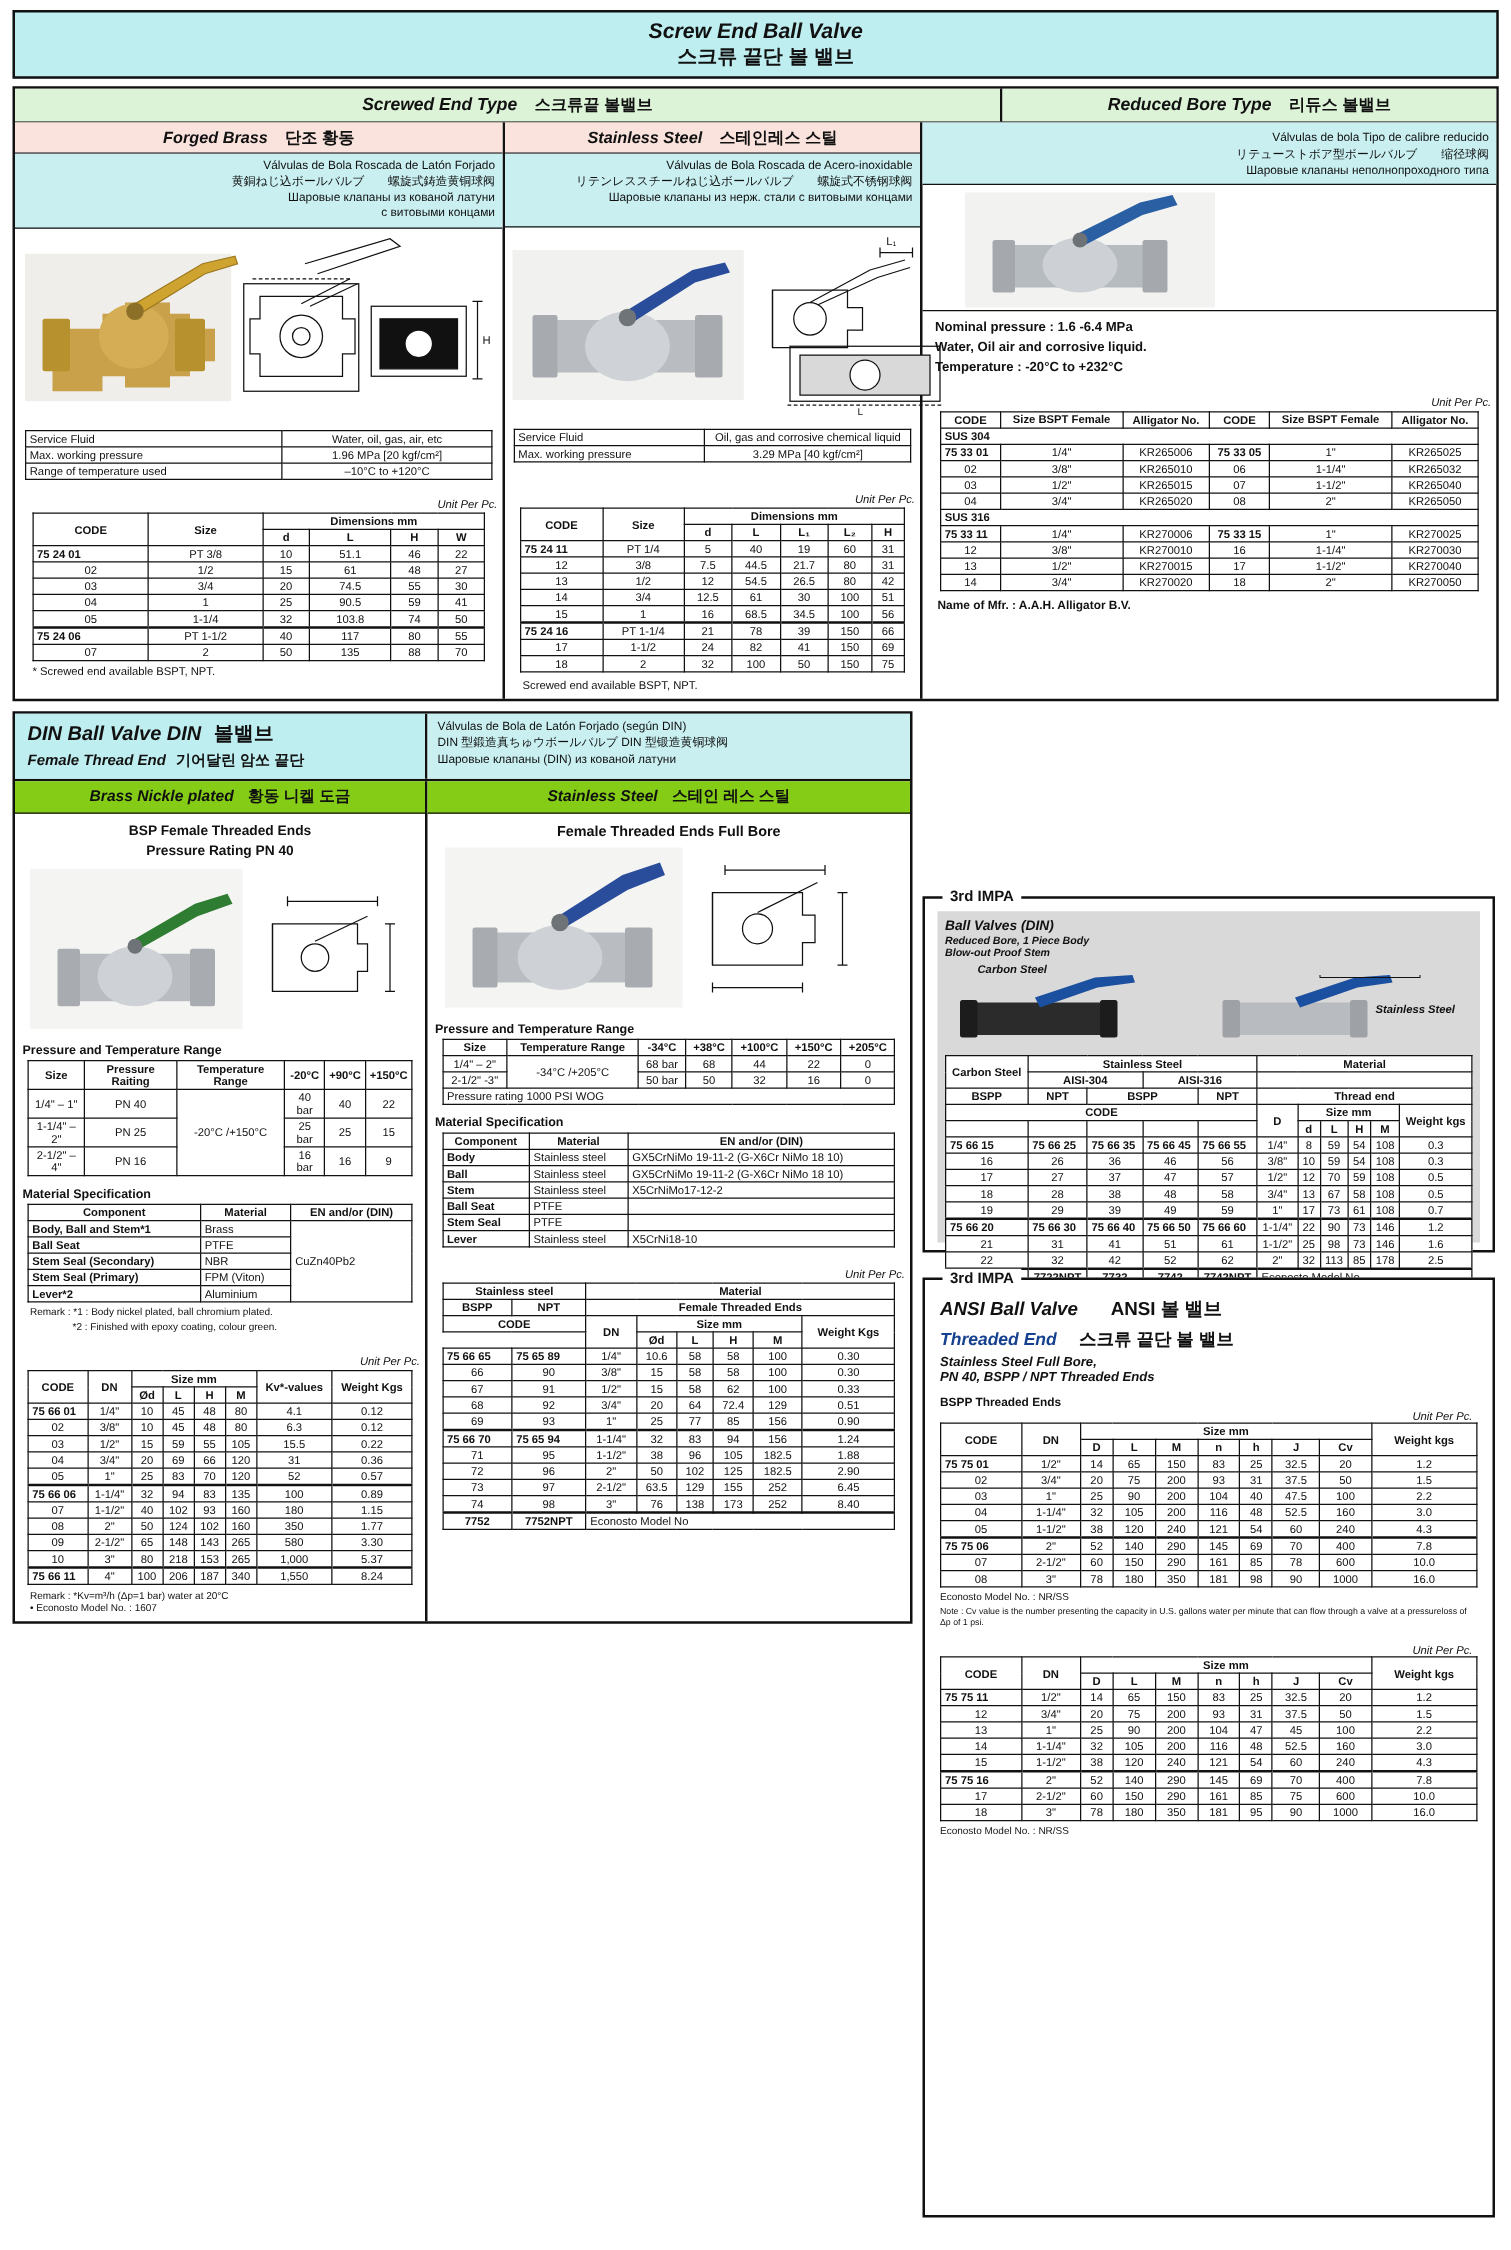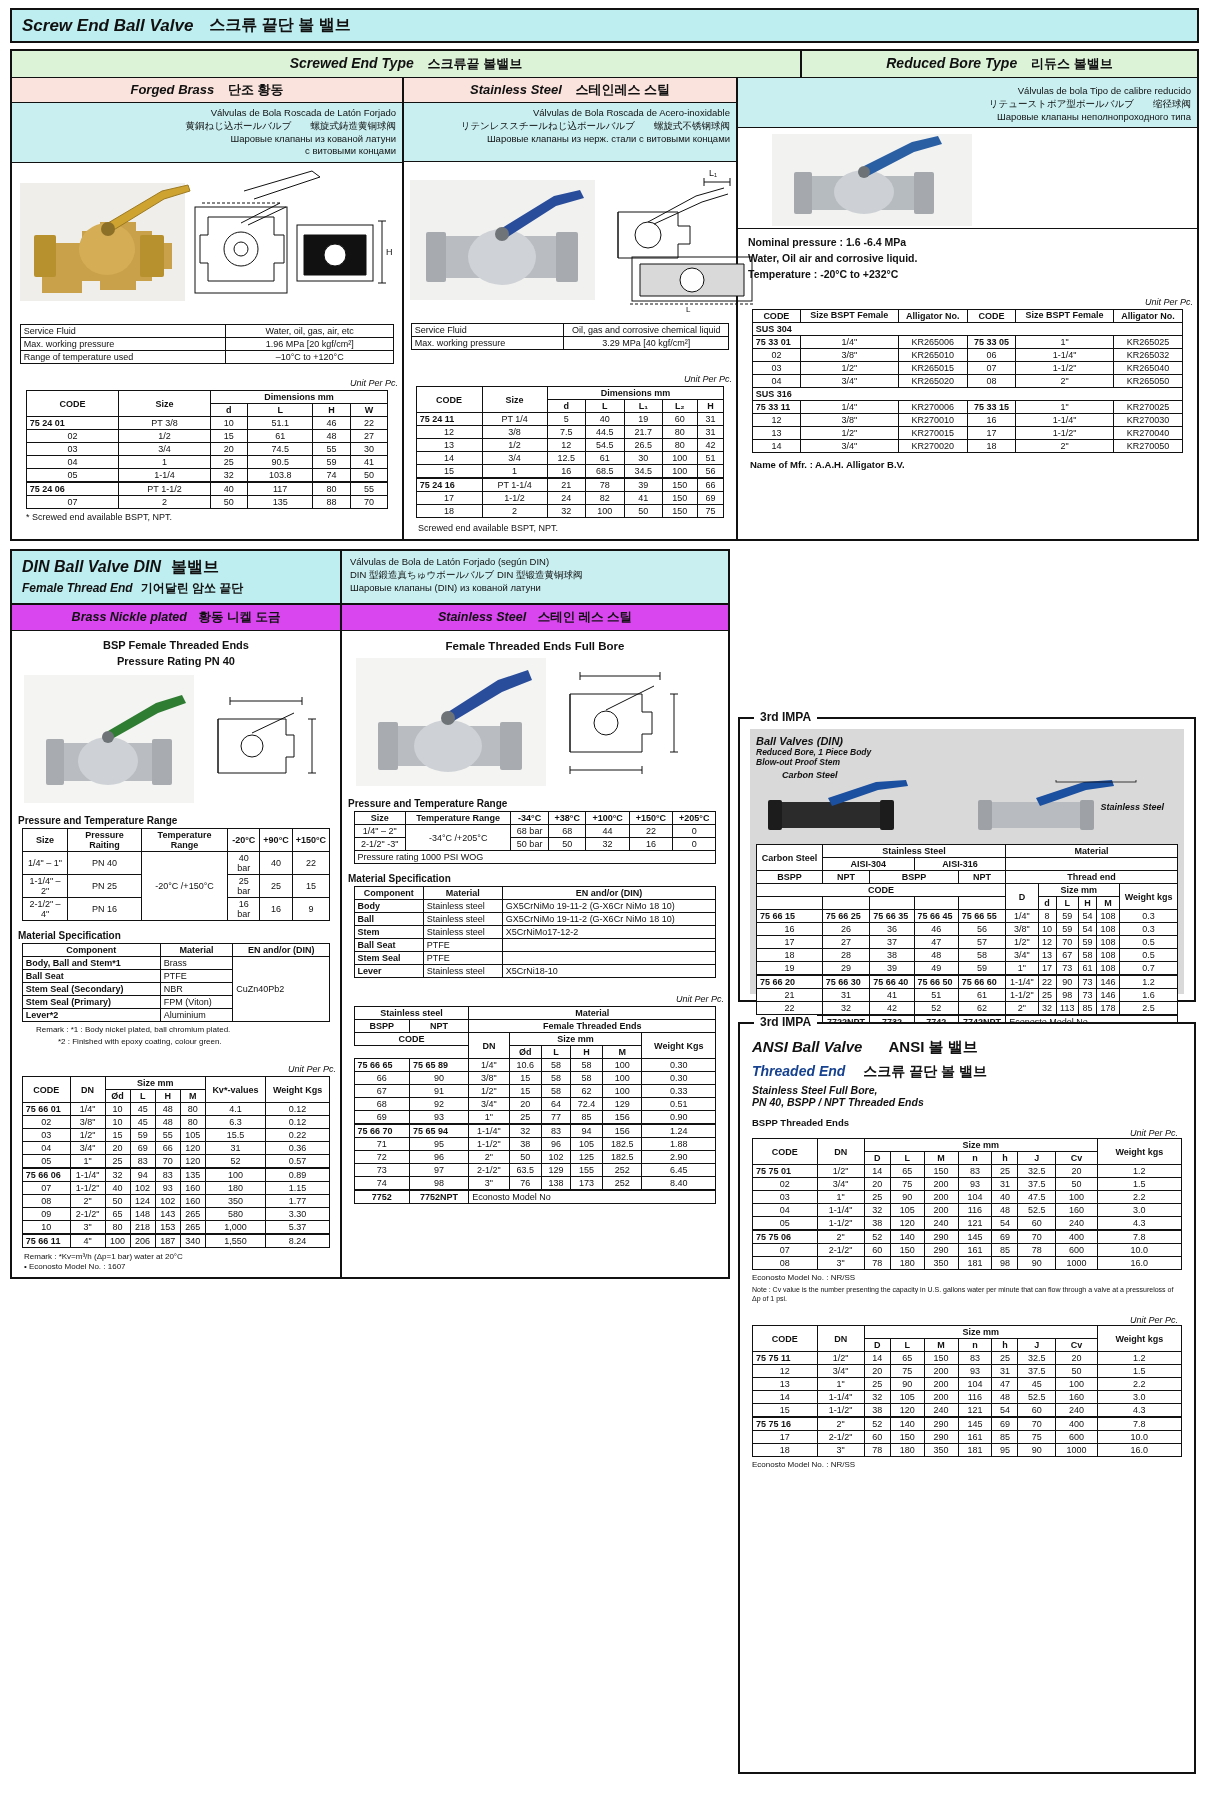--- a/index.html
+++ b/index.html
@@ -13,21 +13,21 @@
     position:relative;
   }
   .page { position:relative; width:1209px; height:1800px; padding:8px 10px; }
   .hdr-green { background:#ddf3d8; }
 
   .title-bar {
     display:flex; align-items:center;
     border:2px solid #111;
     background:#bfeef0;
     padding:5px 10px;
-    font-style:italic; font-weight:bold; font-size:17px;
+    font-style:italic; font-weight:bold; font-size:17px;flex-direction:column;
   }
   .title-bar .kr { font-style:normal; margin-left:16px; font-weight:bold; font-size:16px;}
 
   table.grid { border-collapse:collapse; }
   table.grid td, table.grid th { border:1px solid #111; padding:1px 3px; font-size:9px; }
   .center { text-align:center; }
   .bold { font-weight:bold; }
   .nb { border:none !important; }
 
   
@@ -56,21 +56,21 @@
   
   #sec2 { border:2px solid #111; margin-top:8px; }
   .din-head { display:flex; border-bottom:2px solid #111; }
   .din-head-l { width:330px; background:#bfeef0; padding:6px 10px; border-right:2px solid #111;}
   .din-head-l .l1 { font-style:italic; font-weight:bold; font-size:16px;}
   .din-head-l .l1 .kr { font-style:normal; margin-left:10px;}
   .din-head-l .l2 { font-style:italic; font-weight:bold; font-size:12px; margin-top:2px;}
   .din-head-l .l2 .kr { font-style:normal; margin-left:8px;}
   .din-head-r { flex:1; background:#c9eff1; padding:5px 8px; font-size:9.5px; line-height:1.35;}
 
-  .sub-band { text-align:center; font-weight:bold; font-style:italic; font-size:12.5px; padding:4px 0; background:#d946ef; border-bottom:1px solid #111;}
+  .sub-band { text-align:center; font-weight:bold; font-style:italic; font-size:12.5px; padding:4px 0; background:#84cc16; border-bottom:1px solid #111;}
   .sub-band .kr{ font-style:normal; margin-left:8px;}
 
   .mini-h { font-weight:bold; font-size:10px; margin:6px 0 2px 6px;}
 
   
   .impa { position:absolute; border:2px solid #111; background:#ffffff; }
   .impa-title { position:absolute; top:-9px; left:14px; background:#fff; padding:0 6px; font-weight:bold; font-size:12px;}
   .impa-inner { background:#d9d9d9; margin:10px; padding:6px; }
 
   .tiny td, .tiny th { font-size:6.6px; padding:0px 2px; }
@@ -612,21 +612,21 @@
           <tr>
             <td class="bold">Stem Seal (Primary)</td>
             <td>FPM (Viton)</td>
           </tr>
           <tr>
             <td class="bold">Lever*2</td>
             <td>Aluminium</td>
           </tr>
         </tbody>
           </table>
-        <div class="note" style="margin-left:24px;">Remark : *1 : Body nickel plated, ball chromium plated.</div>
+        <div class="note" style="margin-left:12px;">Remark : *1 : Body nickel plated, ball chromium plated.</div>
         <div class="note" style="margin-left:46px;">*2 : Finished with epoxy coating, colour green.</div>
 
         <div class="unitper" style="margin-top:18px;">Unit Per Pc.</div>
         <table class="grid" style="width:94%; margin:2px auto;">
           <tbody>
               <tr>
             <th rowspan="2" class="center">CODE</th>
             <th rowspan="2" class="center">DN</th>
             <th colspan="4" class="center">Size mm</th>
             <th rowspan="2" class="center">Kv*-values</th>

